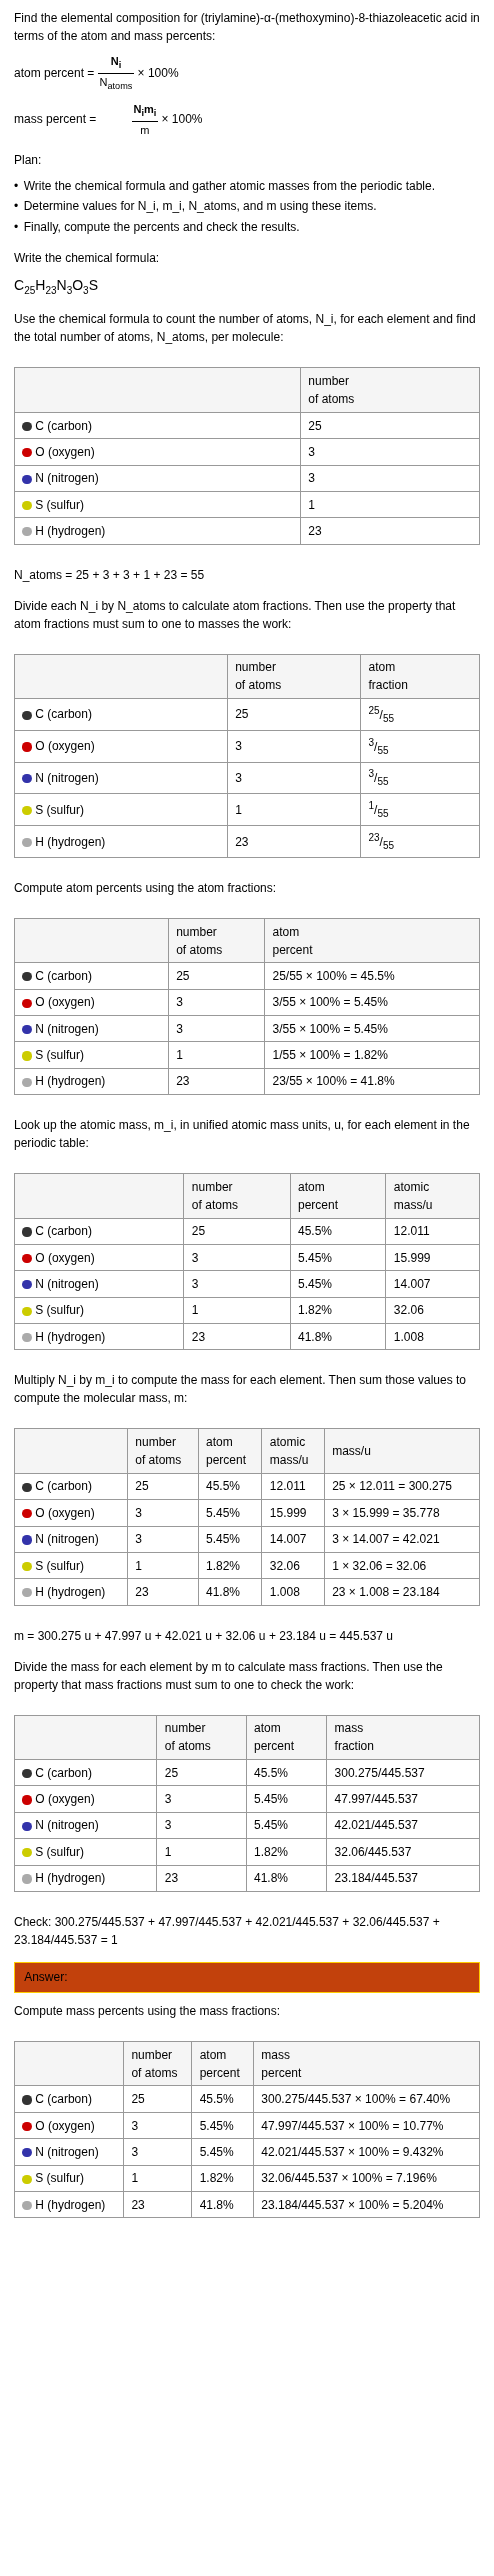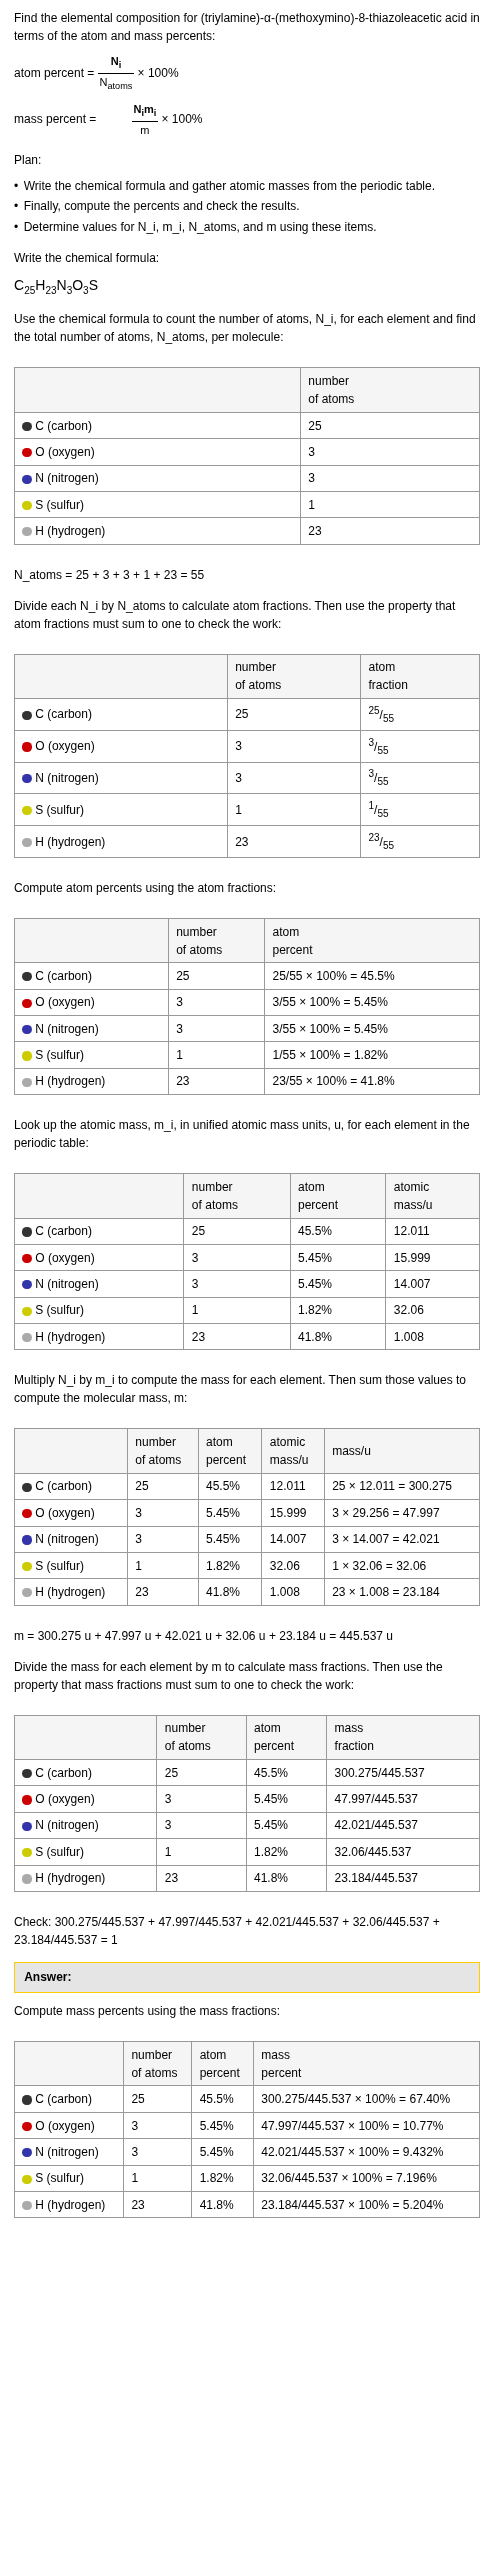--- a/index.html
+++ b/index.html
@@ -30,24 +30,24 @@
     }
     th { background: #f5f5f5; font-weight: normal; }
     .bullet { display: flex; align-items: flex-start; margin-bottom: 2.8px; }
     .bullet::before { content: "•"; margin-right: 5.5px; }
     .check-row { margin: 5.5px 0; font-size: 12px; }
     .frac { display: inline-block; text-align: center; vertical-align: middle; }
     .frac .num { display: block; border-bottom: 0.9px solid #000; padding: 0 1.8px; font-size: 11px; font-weight: bold; }
     .frac .den { display: block; padding: 0 1.8px; font-size: 11px; }
     .answer-box {
       border: 1.8px solid #ffcc00;
-      background: #e5e5e5;
+      background: #c2410c;
       padding: 5.5px 9.2px;
       margin: 5.5px 0 9.2px 0;
-      font-weight: bold;
+      font-weight: normal;
       font-size: 12px;
     }
     .element-dot { 
       display: inline-block; 
       width: 9.2px; 
       height: 9.2px; 
       border-radius: 50%; 
       margin-right: 3.7px; 
       vertical-align: middle;
     }
@@ -57,22 +57,22 @@
 
 <div class="section">
   <p>Find the elemental composition for (triylamine)-α-(methoxymino)-8-thiazoleacetic acid in terms of the atom and mass percents:</p>
   <p>atom percent = <span style="display:inline-block;vertical-align:middle;"><span class="frac"><span class="num">N<sub>i</sub></span><span class="den">N<sub>atoms</sub></span></span></span> × 100%</p>
   <p>mass percent = <span style="display:inline-block;vertical-align:middle;margin-left:32px;"><span class="frac"><span class="num">N<sub>i</sub>m<sub>i</sub></span><span class="den">m</span></span></span> × 100%</p>
 </div>
 
 <div class="section">
   <p>Plan:</p>
   <div class="bullet">Write the chemical formula and gather atomic masses from the periodic table.</div>
+  <div class="bullet">Determine values for N_i, m_i, N_atoms, and m using these items.</div>
   <div class="bullet">Finally, compute the percents and check the results.</div>
-  <div class="bullet">Determine values for N_i, m_i, N_atoms, and m using these items.</div>
 </div>
 
 <div class="section">
   <p>Write the chemical formula:</p>
   <p class="formula">C<sub>25</sub>H<sub>23</sub>N<sub>3</sub>O<sub>3</sub>S</p>
 </div>
 
 <div class="section">
   <p>Use the chemical formula to count the number of atoms, N_i, for each element and find the total number of atoms, N_atoms, per molecule:</p>
   <table>
@@ -102,21 +102,21 @@
         <tr>
     <td><span class="element-dot" style="background:#aaaaaa;"></span>H (hydrogen)</td>
     <td>23</td>
   </tr>
       </tbody>
   </table>
   <p>N_atoms = 25 + 3 + 3 + 1 + 23 = 55</p>
 </div>
 
 <div class="section">
-  <p>Divide each N_i by N_atoms to calculate atom fractions. Then use the property that atom fractions must sum to one to check the work:</p>
+  <p>Divide each N_i by N_atoms to calculate atom fractions. Then use the property that atom fractions must sum to one to masses the work:</p>
   <table>
     <thead>
       <tr>
         <th></th>
         <th>number<br>of atoms</th>
         <th>atom<br>fraction</th>
       </tr>
     </thead>
     <tbody id="fractions-tbody">
     <tr>
@@ -252,21 +252,21 @@
     <td>25</td>
     <td>45.5%</td>
     <td>12.011</td>
     <td>25 × 12.011 = 300.275</td>
   </tr>
         <tr>
     <td><span class="element-dot" style="background:#cc0000;"></span>O (oxygen)</td>
     <td>3</td>
     <td>5.45%</td>
     <td>15.999</td>
-    <td>3 × 29.256 = 47.997</td>
+    <td>3 × 15.999 = 35.778</td>
   </tr>
         <tr>
     <td><span class="element-dot" style="background:#3333aa;"></span>N (nitrogen)</td>
     <td>3</td>
     <td>5.45%</td>
     <td>14.007</td>
     <td>3 × 14.007 = 42.021</td>
   </tr>
         <tr>
     <td><span class="element-dot" style="background:#cccc00;"></span>S (sulfur)</td>

